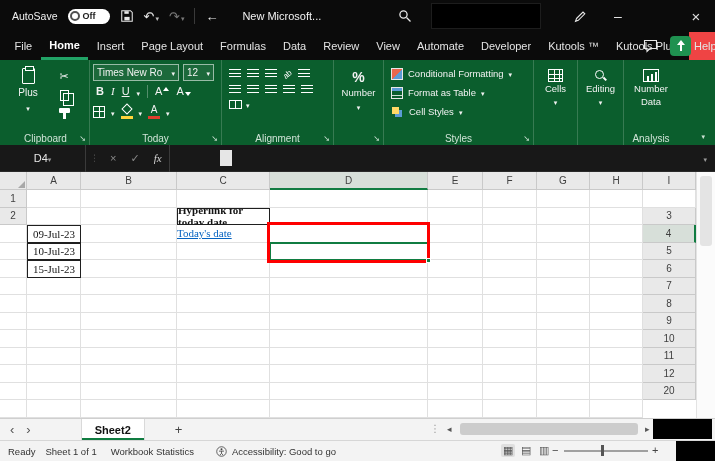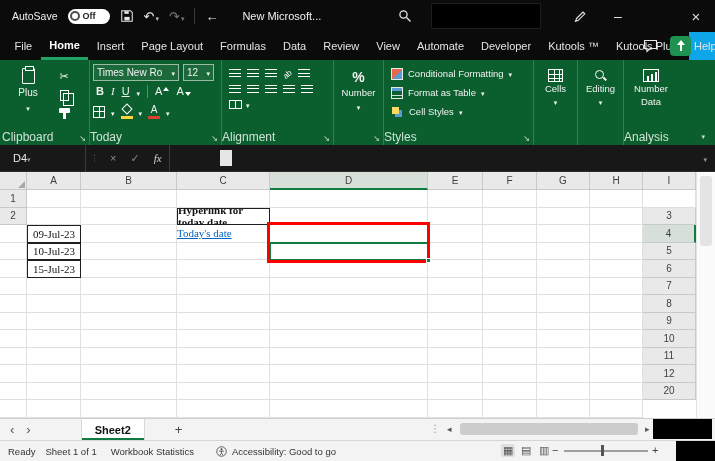--- a/index.html
+++ b/index.html
@@ -1,17 +1,17 @@
 <!DOCTYPE html>
 <html><head>
 <meta charset="utf-8">
 <style>
 *{margin:0;padding:0;box-sizing:border-box}
 body{background:#ddd;font-family:"Liberation Sans",sans-serif}
-#app{position:relative;width:715px;height:461px;background:#0ea5e9;overflow:hidden;font-size:11px}
+#app{position:relative;width:715px;height:461px;background:#ef4444;overflow:hidden;font-size:11px}
 .abs{position:absolute}
 i{font-style:normal}
 
 
 #titlebar{position:absolute;top:0;left:0;width:715px;height:32px;background:#0b0b0b;color:#ececec;display:flex;align-items:center}
 .tb-left{display:flex;align-items:center;gap:10px;padding-left:12px}
 .tb-txt{font-size:10.5px;color:#f0f0f0}
 .toggle{display:flex;align-items:center;background:#fff;border-radius:9px;height:15px;width:42px;padding:0 4px 0 2px;gap:3px;cursor:pointer}
 .knob{width:10px;height:10px;border-radius:50%;background:#fff;border:2px solid #505050}
 .tg-txt{font-size:9px;font-weight:bold;color:#222}
@@ -40,21 +40,21 @@
 .tab.sel{color:#fff;border-bottom:3px solid #21A366;font-weight:bold}
 .cmt{left:643px;top:7px;cursor:pointer}
 .share{left:670px;top:4px;width:21px;height:20px;background:#1F9150;border-radius:4px;cursor:pointer}
 .share::before{content:"";position:absolute;left:6.5px;top:4px;border-left:4px solid transparent;border-right:4px solid transparent;border-bottom:5px solid #fff}
 .share::after{content:"";position:absolute;left:9.5px;top:8px;width:2px;height:7px;background:#fff}
 
 
 #ribbon{position:absolute;top:60px;left:0;width:715px;height:85px;background:#0B5E2D;display:flex;padding-left:2px;color:#f2f2f2}
 .rg{position:relative;height:85px;border-right:1px solid rgba(255,255,255,.18);padding:4px 3px 14px 3px;flex:none}
 .rg.noborder{border-right:none}
-.glabel{position:absolute;bottom:1px;left:0;right:0;text-align:left;font-size:12px;color:#CFE3D6}
+.glabel{position:absolute;bottom:1px;left:0;right:0;text-align:center;font-size:10px;color:#CFE3D6}
 .launch{position:absolute;bottom:2px;right:3px;font-size:8px;color:#CFE3D6;cursor:pointer}
 .gi-launch::before{content:"↘"}
 
 .cb-wrap{display:flex;gap:6px;padding-left:4px}
 .paste{display:flex;flex-direction:column;align-items:center;gap:3px;width:38px;padding-top:4px;cursor:pointer}
 .clip-ic{width:13px;height:16px;border:1px solid #fff;border-radius:1px;position:relative}
 .clip-ic::before{content:"";position:absolute;top:-3px;left:2px;width:7px;height:3px;background:#0B5E2D;border:1px solid #fff}
 .plbl{font-size:10px}
 .clip-col{display:flex;flex-direction:column;gap:7px;padding-top:6px;align-items:center;width:22px}
 .gi-cut::before{content:"✂";font-size:11px}
@@ -99,21 +99,21 @@
 .bigbtn{display:flex;flex-direction:column;align-items:center;gap:2px;padding-top:5px;font-size:9.5px;cursor:pointer;text-align:center;line-height:1.15}
 .i-cells{width:15px;height:13px;border:1px solid #fff;background:linear-gradient(#fff,#fff) 0 4px/100% 1px no-repeat,linear-gradient(#fff,#fff) 0 8px/100% 1px no-repeat,linear-gradient(#fff,#fff) 5px 0/1px 100% no-repeat,linear-gradient(#fff,#fff) 10px 0/1px 100% no-repeat}
 .i-mag{width:13px;height:13px;position:relative}
 .i-mag::before{content:"";position:absolute;left:1px;top:1px;width:7px;height:7px;border:1.5px solid #fff;border-radius:50%}
 .i-mag::after{content:"";position:absolute;left:9px;top:9px;width:4px;height:1.5px;background:#fff;transform:rotate(45deg)}
 .i-an{width:16px;height:13px;border:1px solid #fff;background:linear-gradient(#fff,#fff) 3px 6px/2px 5px no-repeat,linear-gradient(#fff,#fff) 7px 4px/2px 7px no-repeat,linear-gradient(#fff,#fff) 11px 2px/2px 9px no-repeat}
 .collapse{right:10px;bottom:4px;color:#CFE3D6;cursor:pointer}
 
 
 #fbar{position:absolute;top:145px;left:0;width:715px;height:27px;background:#181818;border-bottom:1px solid #2a2a2a;display:flex;align-items:center;color:#e6e6e6}
-.namebox{width:86px;height:27px;display:flex;align-items:center;justify-content:flex-start;padding:0 13px;border-right:1px solid #3a3a3a;cursor:pointer;font-size:11px}
+.namebox{width:86px;height:27px;display:flex;align-items:center;justify-content:center;padding:0 7px;border-right:1px solid #3a3a3a;cursor:pointer;font-size:11px}
 .namebox .dd{color:#9a9a9a}
 .fdots{color:#555;font-size:9px;padding:0 4px}
 .gi-dots::before{content:"⋮"}
 .fbtn{padding:0 7px;cursor:pointer;font-size:11px}
 .fbtn.dim{color:#8a8a8a}
 .fbtn.fx{font-family:"Liberation Serif",serif;font-style:italic;color:#d5d5d5}
 .finput{flex:1;height:27px;position:relative;border-left:1px solid #3a3a3a;cursor:text}
 .fmark{position:absolute;left:50px;top:5px;width:12px;height:16px;background:#E6E6E6}
 .fexp{padding:0 8px;color:#9a9a9a;cursor:pointer}
 

